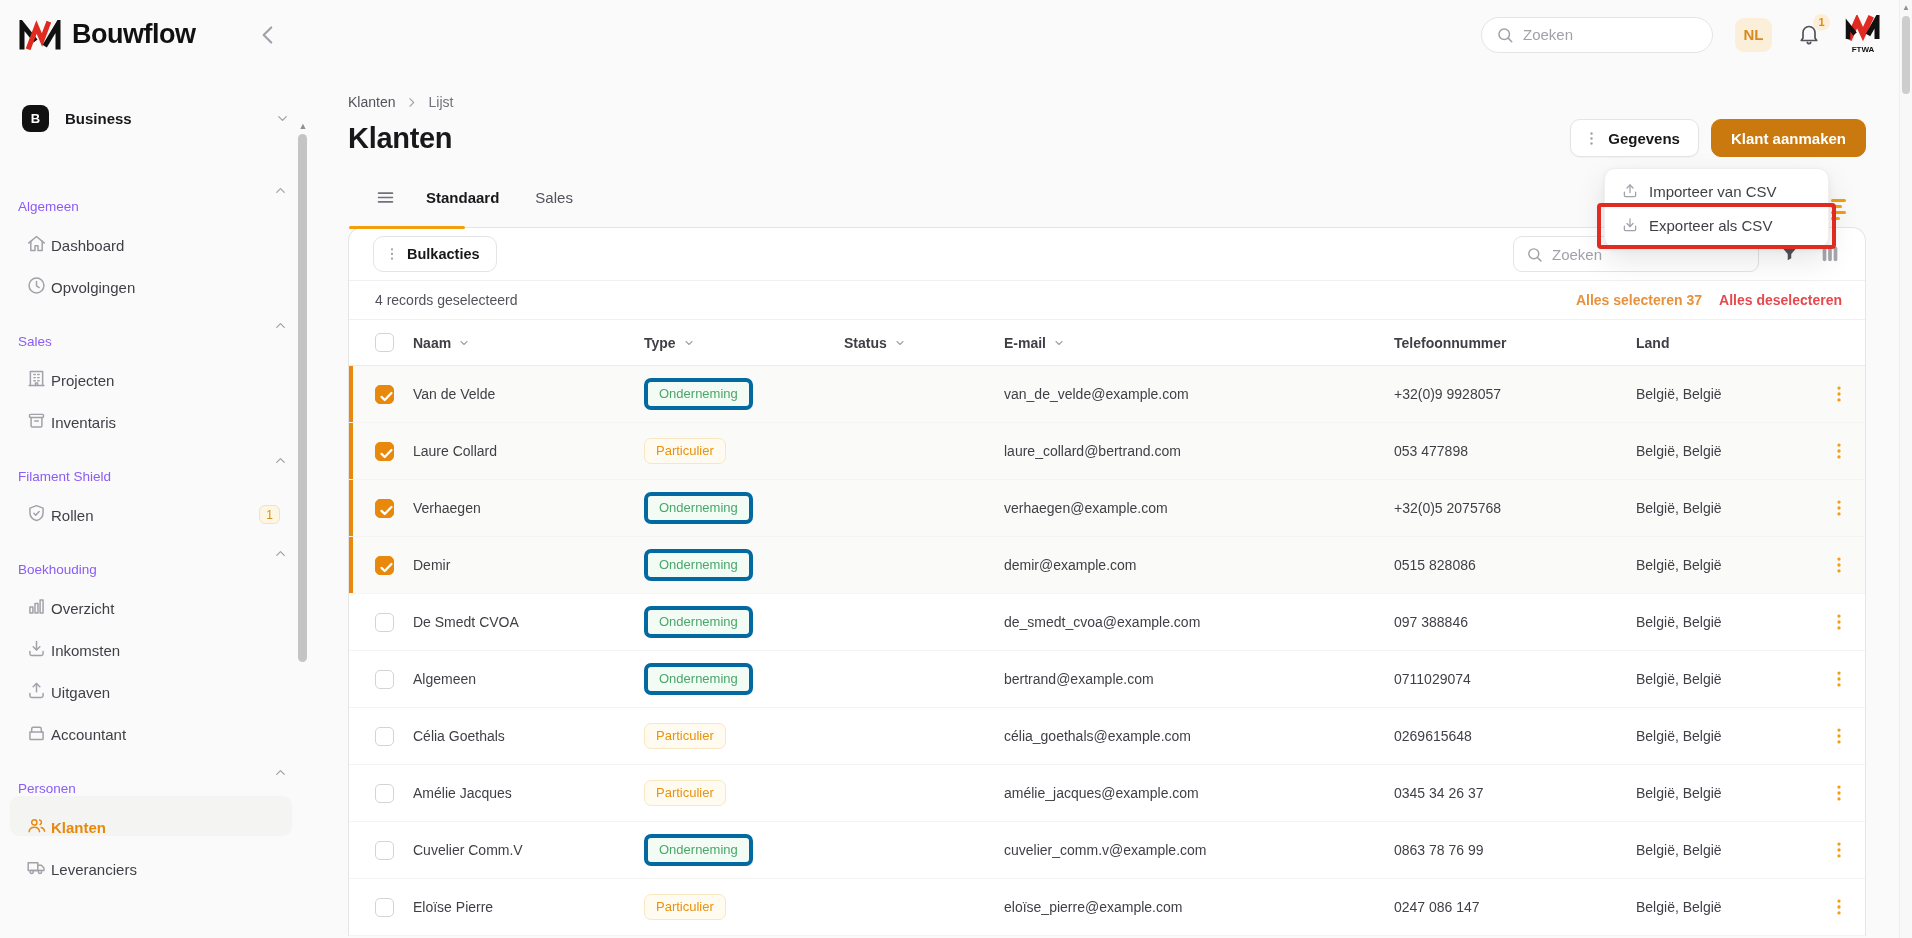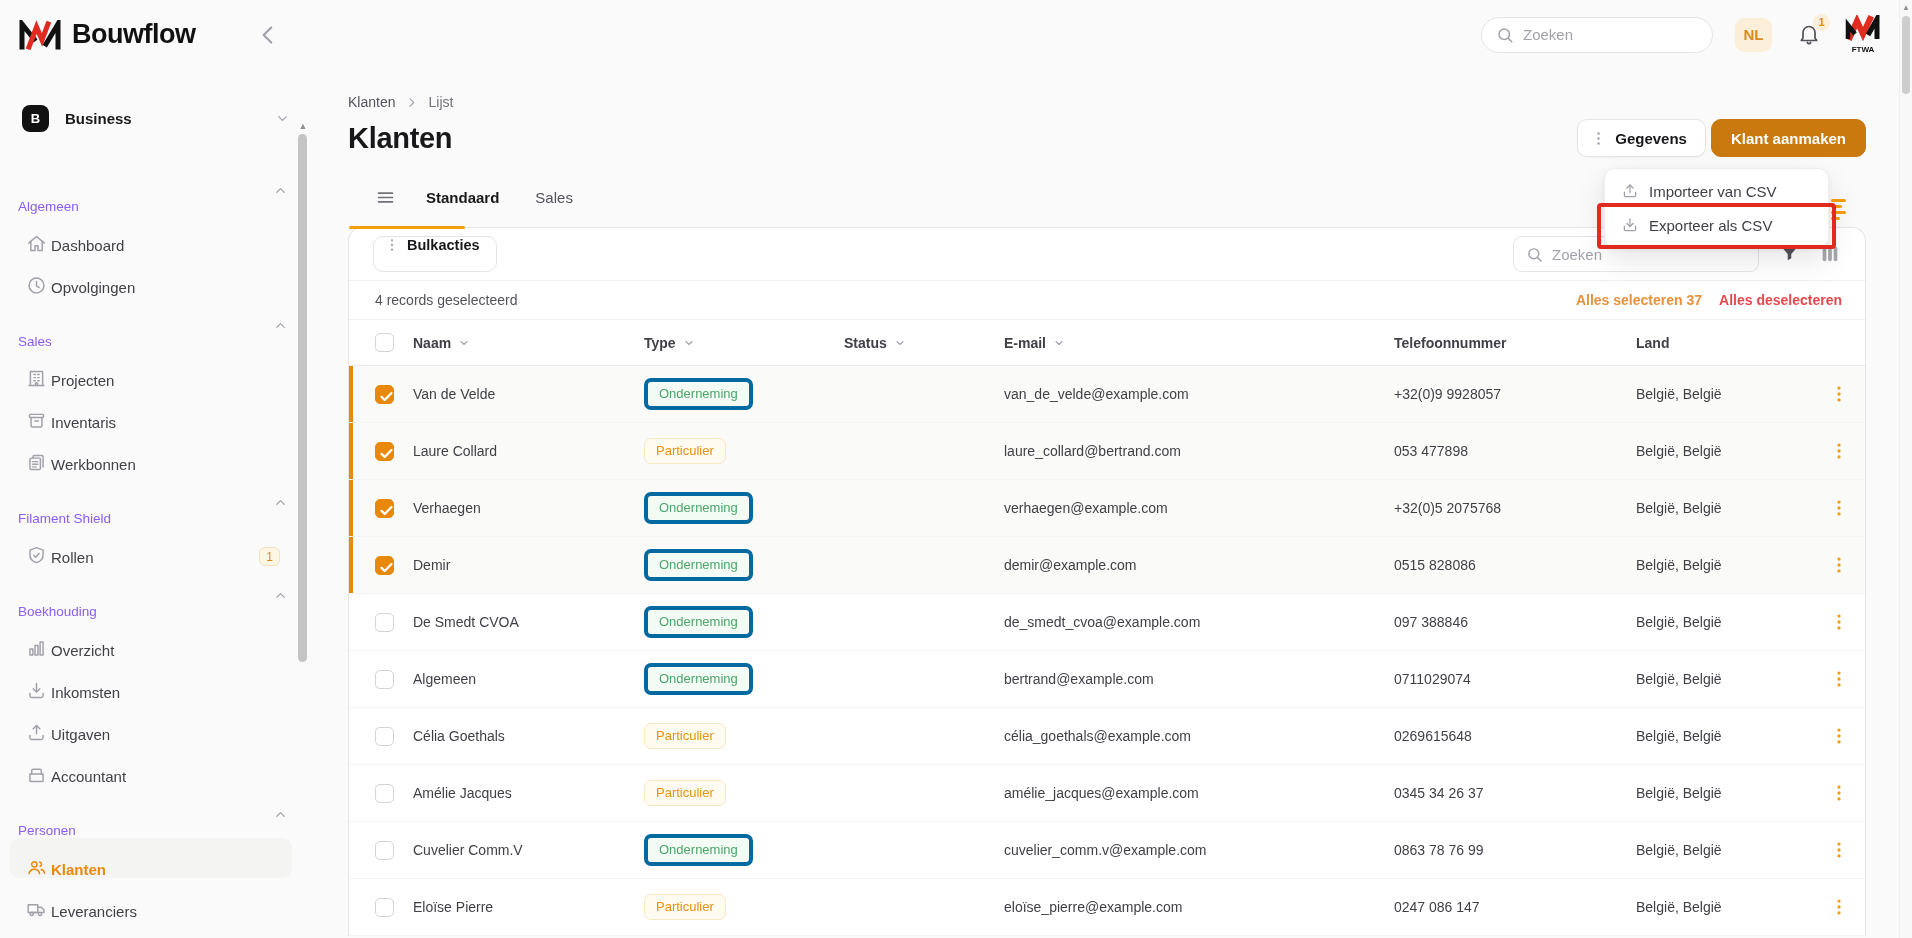--- a/index.html
+++ b/index.html
@@ -76,34 +76,34 @@
   .breadcrumb .bc-parent{ color:#52525B; cursor:pointer; }
   .breadcrumb .icn{ width:13px; height:13px; color:#A1A1AA; }
   .breadcrumb .bc-current{ color:#71717A; }
   .title-row{ margin-top:9px; display:flex; align-items:center; width:1518px; }
   .page-title{ font-size:29px; font-weight:700; color:#18181B; letter-spacing:-0.3px; flex:1; }
   .btn{ display:inline-flex; align-items:center; gap:8px; height:38px; border-radius:10px;
     font-size:15px; font-weight:700; cursor:pointer; font-family:"Liberation Sans", sans-serif; }
   .btn-white{ background:#FFFFFF; border:1px solid #E4E4E7; color:#18181B; padding:0 18px 0 12px;
     box-shadow:0 1px 2px rgba(0,0,0,0.04); }
   .btn-white .icn{ width:17px; height:17px; color:#A1A1AA; }
-  .btn-orange{ background:var(--button-orange); border:1px solid var(--button-orange); color:#FFFFFF; padding:12px 19px; margin-left:5px; }
+  .btn-orange{ background:var(--button-orange); border:1px solid var(--button-orange); color:#FFFFFF; padding:12px 19px; margin-left:12px; }
 
   .tabs-row{ margin-top:30px; display:flex; align-items:center; gap:30px; padding-left:27px; }
   .tabs-hamburger{ width:21px; height:21px; color:#71717A; cursor:pointer; background:none; border:none; padding:0; }
   .tab{ font-size:15px; color:#52525B; cursor:pointer; background:none; border:none; font-family:"Liberation Sans", sans-serif; }
   .tab.active{ font-weight:700; color:#18181B; }
 
   
   .card{ position:relative; margin-top:19px; width:1518px; background:#FFFFFF;
     border:1px solid #E7E5E4; border-radius:14px 14px 0 0; border-bottom:none; }
   .tab-underline{ position:absolute; top:-2px; left:0; width:116px; height:3px; background:#F59E0B; border-radius:3px; }
   .card-toolbar{ height:53px; display:flex; align-items:center; padding:0 24px; border-bottom:1px solid #F1F0EF; }
   .bulk-btn{ height:36px; border-radius:10px; border:1px solid #E4E4E7; background:#FFFFFF;
-    display:inline-flex; gap:7px; padding:0 16px 0 10px; font-size:14.5px; font-weight:700; color:#18181B; cursor:pointer;
+    display:inline-flex; align-items:center; gap:7px; padding:0 16px 0 10px; font-size:14.5px; font-weight:700; color:#18181B; cursor:pointer;
     font-family:"Liberation Sans", sans-serif; }
   .bulk-btn .icn{ width:16px; height:16px; color:#A1A1AA; }
   .toolbar-right{ margin-left:auto; display:flex; align-items:center; gap:19px; }
   .tbl-search{ width:246px; height:36px; border:1px solid #E4E4E7; border-radius:9px; background:#FFFFFF;
     display:flex; align-items:center; gap:9px; padding:0 12px; }
   .tbl-search .icn{ width:17px; height:17px; color:#A1A1AA; }
   .tbl-search input{ border:none; outline:none; background:transparent; font-size:15px; width:100%; color:#3F3F46;
     font-family:"Liberation Sans", sans-serif; }
   .tbl-search input::placeholder{ color:#A1A1AA; }
   .filter-wrap{ position:relative; width:22px; height:22px; cursor:pointer; color:#52525B; background:none; border:none; padding:0; }
@@ -265,30 +265,20 @@
           <div class="side-item">
             <span class="icn">
               <svg viewBox="0 0 24 24" fill="none" stroke="currentColor" stroke-width="1.7" stroke-linecap="round" stroke-linejoin="round">
                 <rect x="4" y="5" width="16" height="3.5" rx="1"></rect>
                 <path d="M5.8 8.5V18a1.5 1.5 0 001.5 1.5h9.4a1.5 1.5 0 001.5-1.5V8.5"></path>
                 <path d="M10 12.5h4"></path>
               </svg>
             </span>
             <span class="side-item-label">Inventaris</span>
           </div>
-          <div class="side-item">
-            <span class="icn">
-              <svg viewBox="0 0 24 24" fill="none" stroke="currentColor" stroke-width="1.7" stroke-linecap="round" stroke-linejoin="round">
-                <path d="M8 7V5.5A1.5 1.5 0 019.5 4H18a1.5 1.5 0 011.5 1.5V17"></path>
-                <rect x="4.5" y="7" width="12" height="13" rx="1.5"></rect>
-                <path d="M7.5 11h6M7.5 14h6M7.5 17h4"></path>
-              </svg>
-            </span>
-            <span class="side-item-label">Werkbonnen</span>
-          </div>
         </div>
         <div class="side-section">
           <div class="side-label-row">
             <span class="side-label">Filament Shield</span>
             <span class="icn side-chev">
               <svg viewBox="0 0 24 24" fill="none" stroke="currentColor" stroke-width="2" stroke-linecap="round" stroke-linejoin="round">
                 <path d="M6 15l6-6 6 6"></path>
               </svg>
             </span>
           </div>

